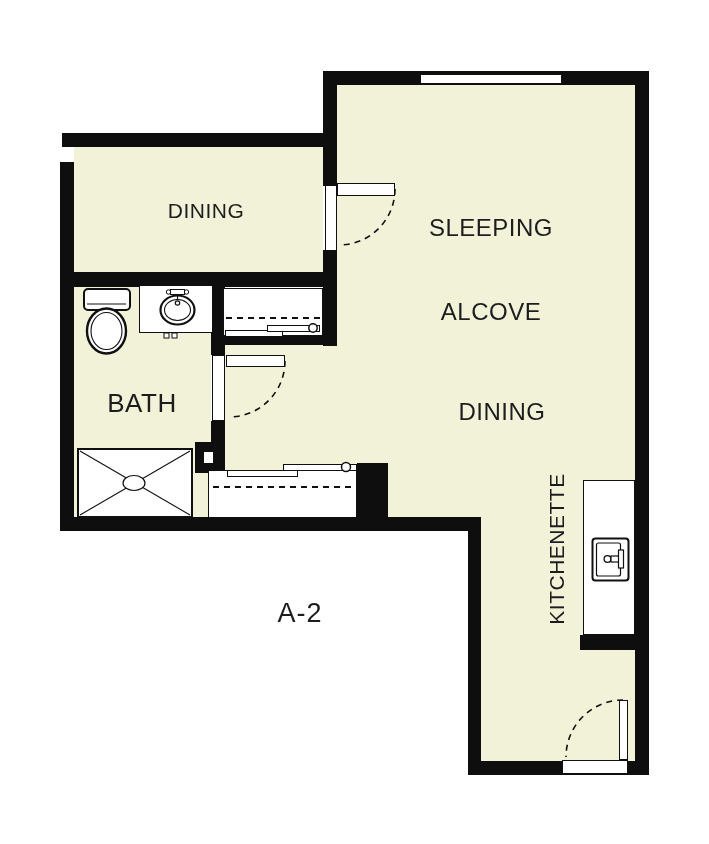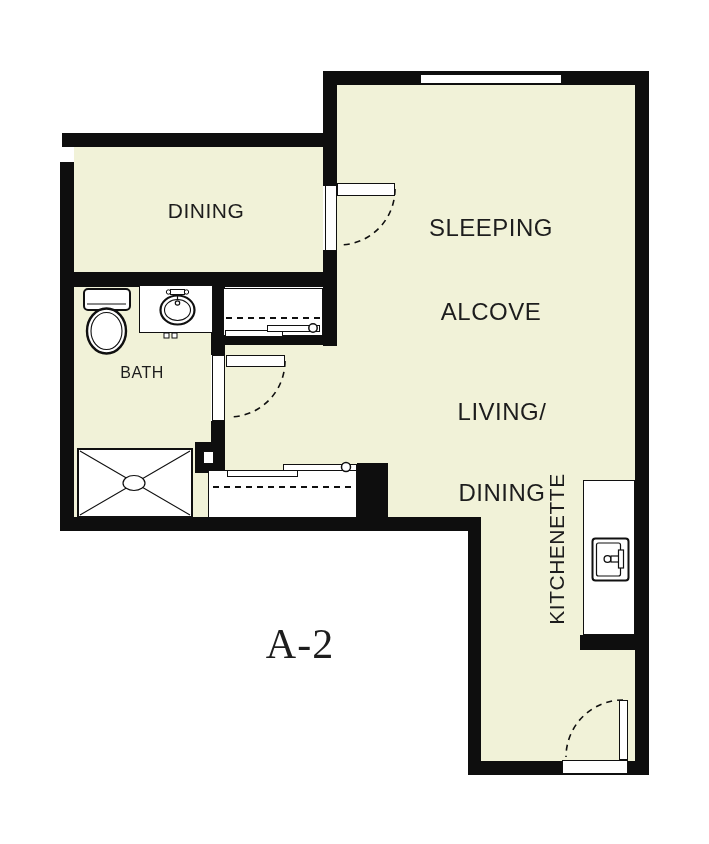--- a/index.html
+++ b/index.html
@@ -111,20 +111,19 @@
       <rect class="sf" stroke-width="1.2" x="618.5" y="550" width="5" height="18"></rect>
     </g>
   </svg>
 
   <div class="lbl" style="left:146px;top:199px;width:120px;font-size:21px;">DINING</div>
   <div class="lbl" style="left:391px;top:158px;width:200px;font-size:24px;line-height:28px;">
     <div>SLEEPING</div>
     <div>ALCOVE</div>
   </div>
   <div class="lbl" style="left:422px;top:344px;width:160px;font-size:24px;line-height:27px;">
-    <div>LIVING/</div>
     <div>DINING</div>
   </div>
-  <div class="lbl" style="left:82px;top:364px;width:120px;font-size:16px;">BATH</div>
+  <div class="lbl" style="left:82px;top:388px;width:120px;font-size:26px;">BATH</div>
   <div class="lbl" style="left:472px;top:537px;width:170px;height:24px;font-size:21px;transform:rotate(-90deg);">KITCHENETTE</div>
-  <div class="lbl" style="left:230px;top:620px;width:140px;font-size:42px;letter-spacing:1px;font-family:Liberation Serif, serif;">A-2</div>
+  <div class="lbl" style="left:230px;top:598px;width:140px;font-size:27px;letter-spacing:1px;">A-2</div>
 
 </div>
 
 </body></html>

